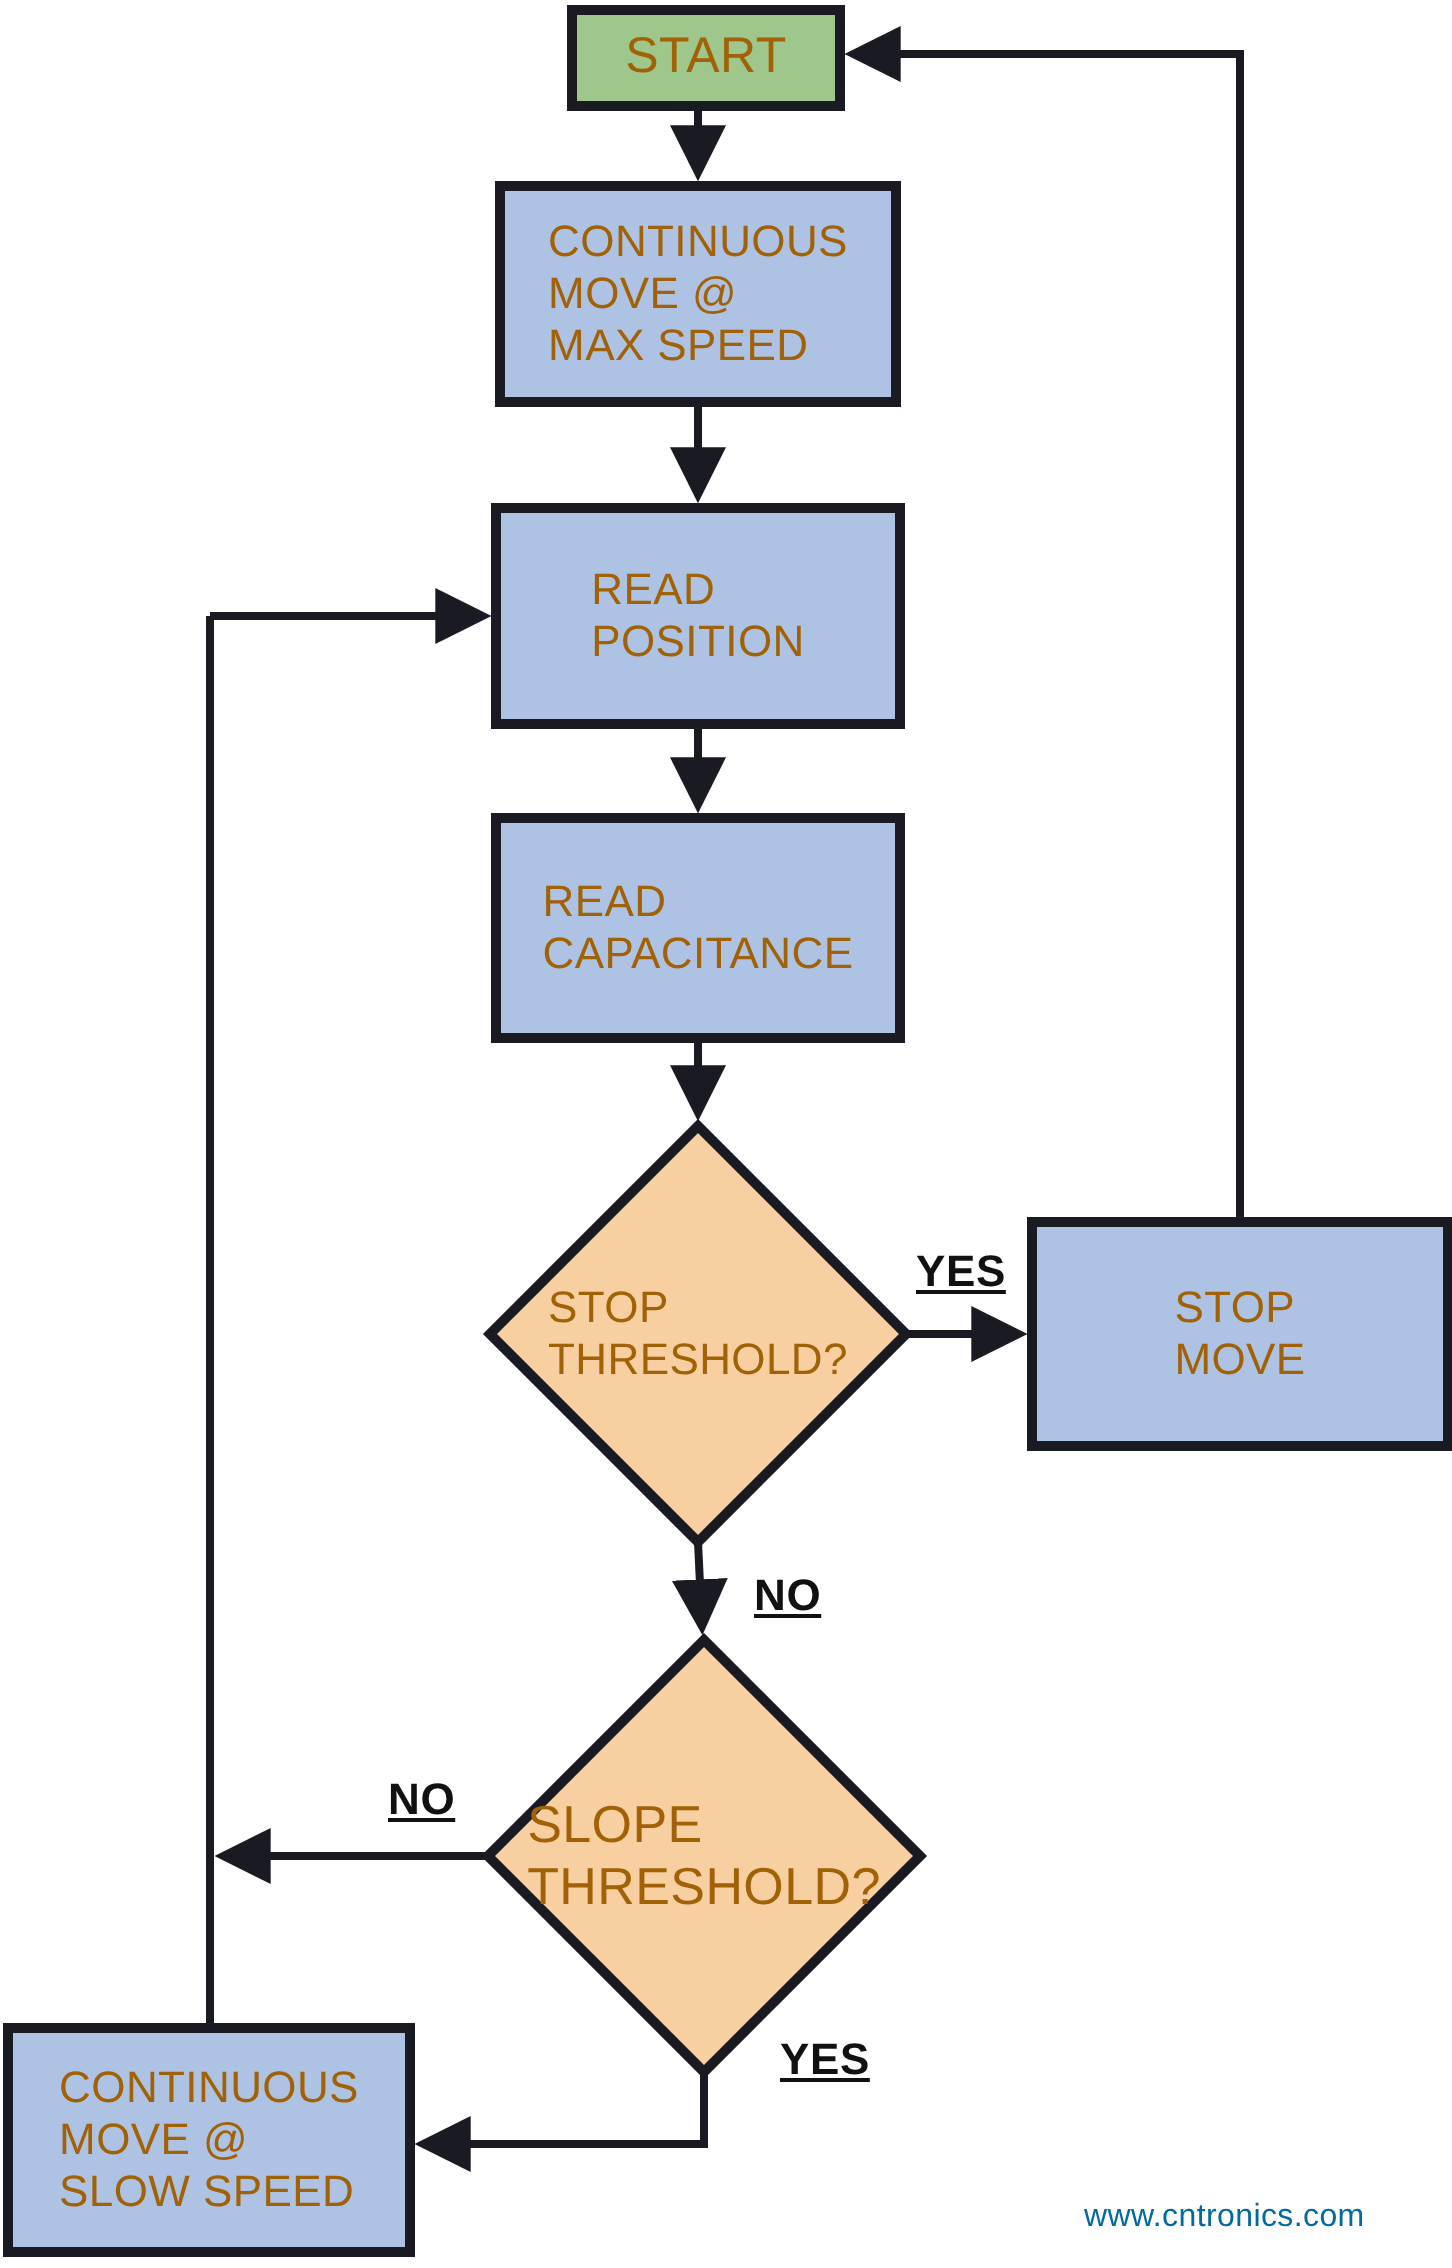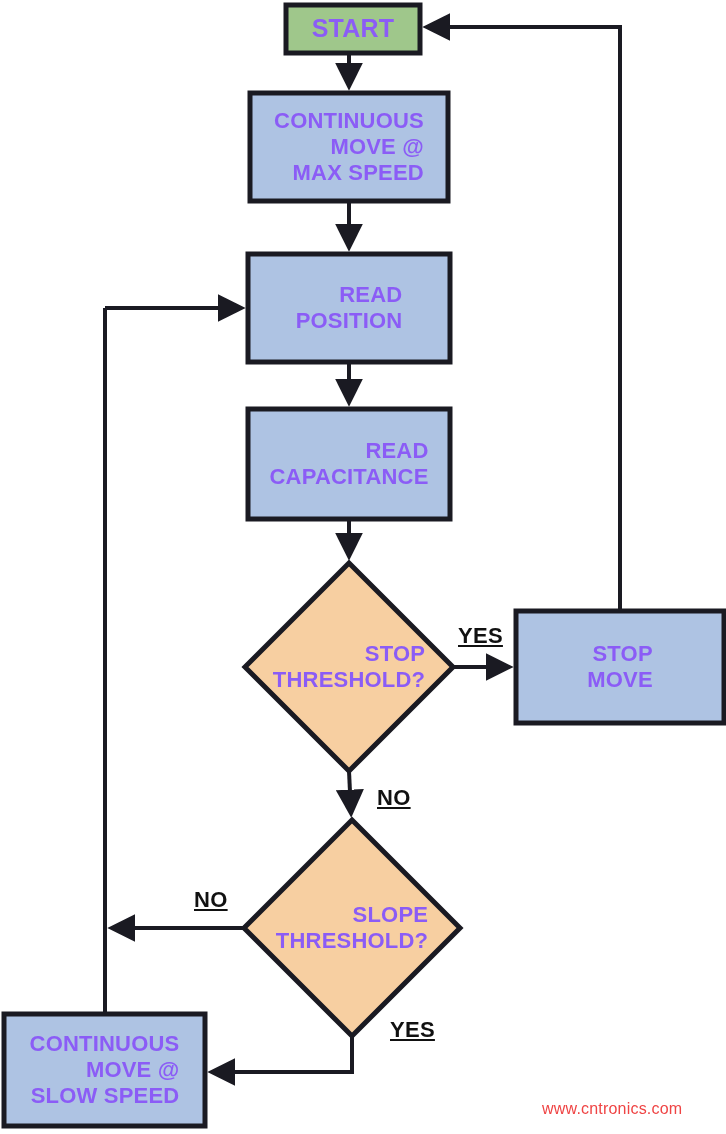--- a/index.html
+++ b/index.html
@@ -20,41 +20,41 @@
     left: 0;
     top: 0;
     width: 726px;
     height: 1134px;
   }
   .node-label {
     position: absolute;
     display: flex;
     align-items: center;
     justify-content: center;
-    text-align: right;
-    font-weight: bold;
-    color: #8b5cf6;
+    text-align: left;
+    font-weight: normal;
+    color: #a16207;
     letter-spacing: 0.2px;
     line-height: 1.18;
     pointer-events: none;
     white-space: pre-line;
   }
   .edge-label {
     position: absolute;
     font-weight: bold;
     color: #111111;
     font-size: 22px;
     letter-spacing: 0.3px;
     white-space: nowrap;
     text-decoration: underline;
   }
   .watermark {
     position: absolute;
     font-size: 16px;
-    color: #ef4444;
+    color: #0369a1;
     letter-spacing: 0.2px;
     white-space: nowrap;
   }
 </style>
 </head>
 <body>
 
 <div id="canvas">
 
   <svg id="flow" viewBox="0 0 726 1134" xmlns="http://www.w3.org/2000/svg">
@@ -111,21 +111,21 @@
 
   <div class="node-label" style="left:248px;top:409px;width:202px;height:110px;font-size:22px;">READ
 CAPACITANCE</div>
 
   <div class="node-label" style="left:245px;top:615px;width:208px;height:104px;font-size:22px;">STOP
 THRESHOLD?</div>
 
   <div class="node-label" style="left:516px;top:611px;width:208px;height:112px;font-size:22px;">STOP
 MOVE</div>
 
-  <div class="node-label" style="left:244px;top:876px;width:216px;height:104px;font-size:22px;">SLOPE
+  <div class="node-label" style="left:244px;top:876px;width:216px;height:104px;font-size:26px;">SLOPE
 THRESHOLD?</div>
 
   <div class="node-label" style="left:4px;top:1014px;width:201px;height:112px;font-size:22px;">CONTINUOUS
 MOVE @
 SLOW SPEED</div>
 
   <div class="edge-label" style="left:458px;top:623px;">YES</div>
 
   <div class="edge-label" style="left:377px;top:785px;">NO</div>
 

